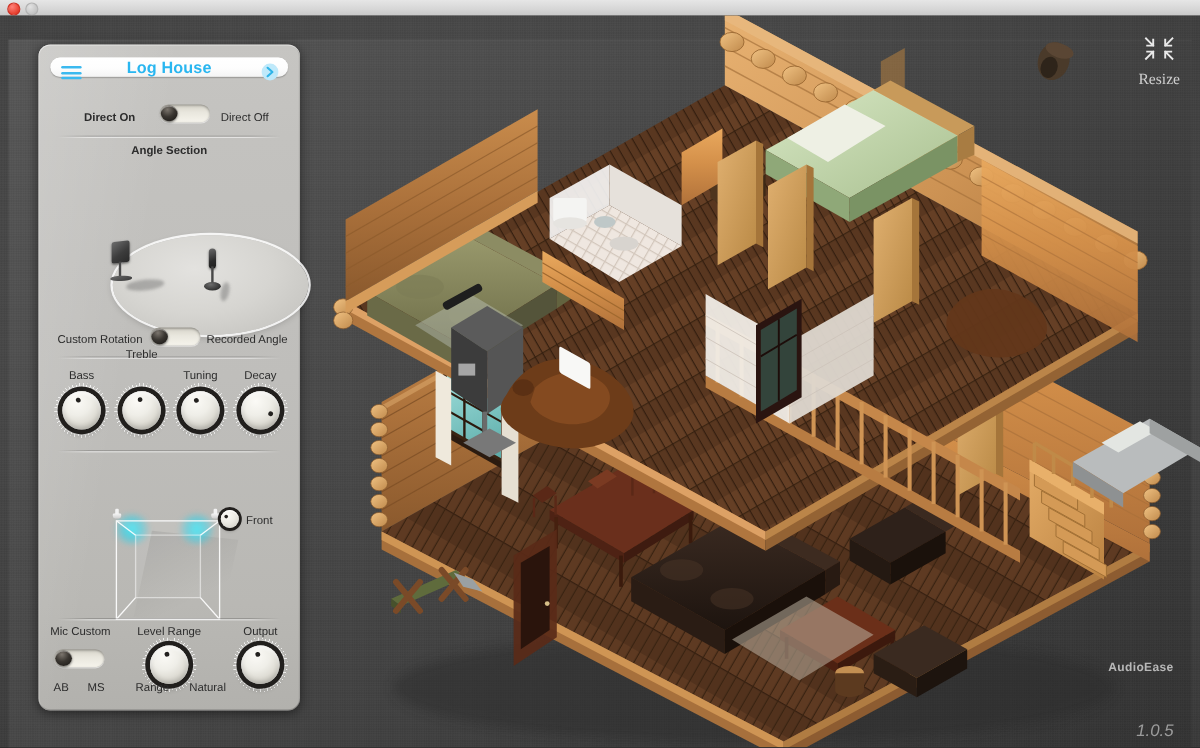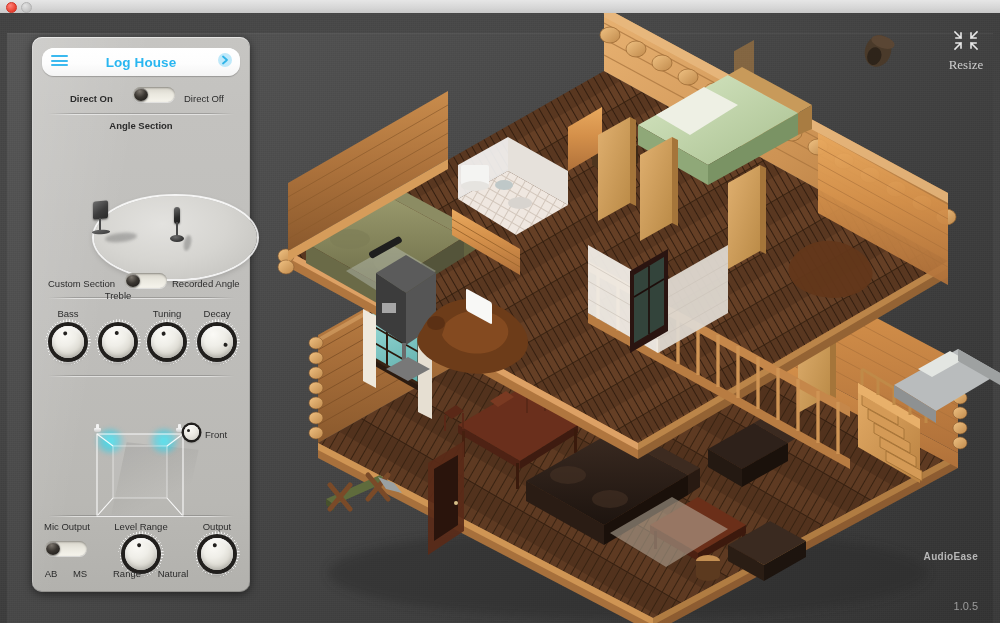--- a/index.html
+++ b/index.html
@@ -56,21 +56,21 @@
       inset 1px 0 0 rgba(255,255,255,.22),
       inset -1px 0 0 rgba(0,0,0,.10);
   }
   .panel:before{
     content:"";position:absolute;inset:0;border-radius:10px;pointer-events:none;
     background:linear-gradient(100deg,rgba(255,255,255,.16) 0%,rgba(255,255,255,0) 38%);
   }
 
   
   .preset-bar{
-    position:absolute;left:10px;top:11px;width:198px;height:28px;
+    position:absolute;left:10px;top:11px;width:198px;height:16px;
     background:linear-gradient(180deg,#ffffff 0%,#fdfdfd 55%,#f4f4f4 100%);
     border-radius:12px;
     box-shadow:0 1px 1px rgba(0,0,0,.22), inset 0 1px 0 #fff;
     display:flex;align-items:center;
   }
   .hamburger{
     position:absolute;left:9px;top:7px;width:17px;height:11px;cursor:pointer;
     display:flex;flex-direction:column;justify-content:space-between;
   }
   .hamburger i{display:block;height:2px;border-radius:1px;background:#3bb9ef;}
@@ -198,21 +198,21 @@
   .logo{
     position:absolute;left:818px;top:552px;width:160px;text-align:right;user-select:none;
   }
   .logo-main{
     font-family:"DejaVu Serif", serif;font-weight:bold;font-size:37px;line-height:36px;
     color:#e9e9e9;letter-spacing:-1px;
   }
   .logo-main .dim{color:#a9a9a9;}
   .logo-tm{font-size:10px;vertical-align:super;color:#d8d8d8;font-family:"Liberation Sans",sans-serif;}
   .logo-sub{font-size:10px;font-weight:bold;color:#b8b8b8;letter-spacing:.3px;margin-top:-1px;}
-  .logo-ver{position:absolute;right:0;top:48px;font-size:11px;color:#9c9c9c;}
+  .logo-ver{position:absolute;right:0;top:48px;font-size:14px;color:#9c9c9c;font-style:italic;}
 </style>
 </head>
 <body>
 
 <div class="screen">
 
   <div class="titlebar">
     <div class="tl tl-close"></div>
     <div class="tl tl-min"></div>
   </div>
@@ -777,21 +777,21 @@
       <div class="box"></div>
         <div class="pole"></div>
         <div class="base"></div>
     </div>
     <div class="mic">
       <div class="cap"></div>
         <div class="stem"></div>
         <div class="foot"></div>
     </div>
 
-    <div class="lbl" style="left:16px;top:241px;">Custom Section</div>
+    <div class="lbl" style="left:16px;top:241px;">Custom Rotation</div>
     <div class="switch" style="left:93px;top:236px;">
       <div class="knob"></div>
     </div>
     <div class="lbl" style="left:140px;top:241px;">Recorded Angle</div>
 
     <div class="rule" style="top:260px;"></div>
 
     <div class="lbl c" style="left:36px;top:271px;">Bass</div>
     <div class="knob-wrap" style="left:17px;top:286px;">
       <div class="ticks"></div>
@@ -855,21 +855,21 @@
       </div>
     </div>
 
     <div class="knob-sm" style="left:152px;top:388px;">
       <span class="dot"></span>
     </div>
     <div class="lbl" style="left:173px;top:392px;">Front</div>
 
     <div class="rule" style="top:478px;"></div>
 
-    <div class="lbl c" style="left:35px;top:484px;">Mic Output</div>
+    <div class="lbl c" style="left:35px;top:484px;">Mic Custom</div>
     <div class="switch" style="left:13px;top:504px;">
       <div class="knob"></div>
     </div>
     <div class="lbl c" style="left:19px;top:531px;">AB</div>
     <div class="lbl c" style="left:48px;top:531px;">MS</div>
 
     <div class="lbl c" style="left:109px;top:484px;">Level Range</div>
     <div class="knob-wrap" style="left:90px;top:498px;">
       <div class="ticks"></div>
       <div class="knob">

